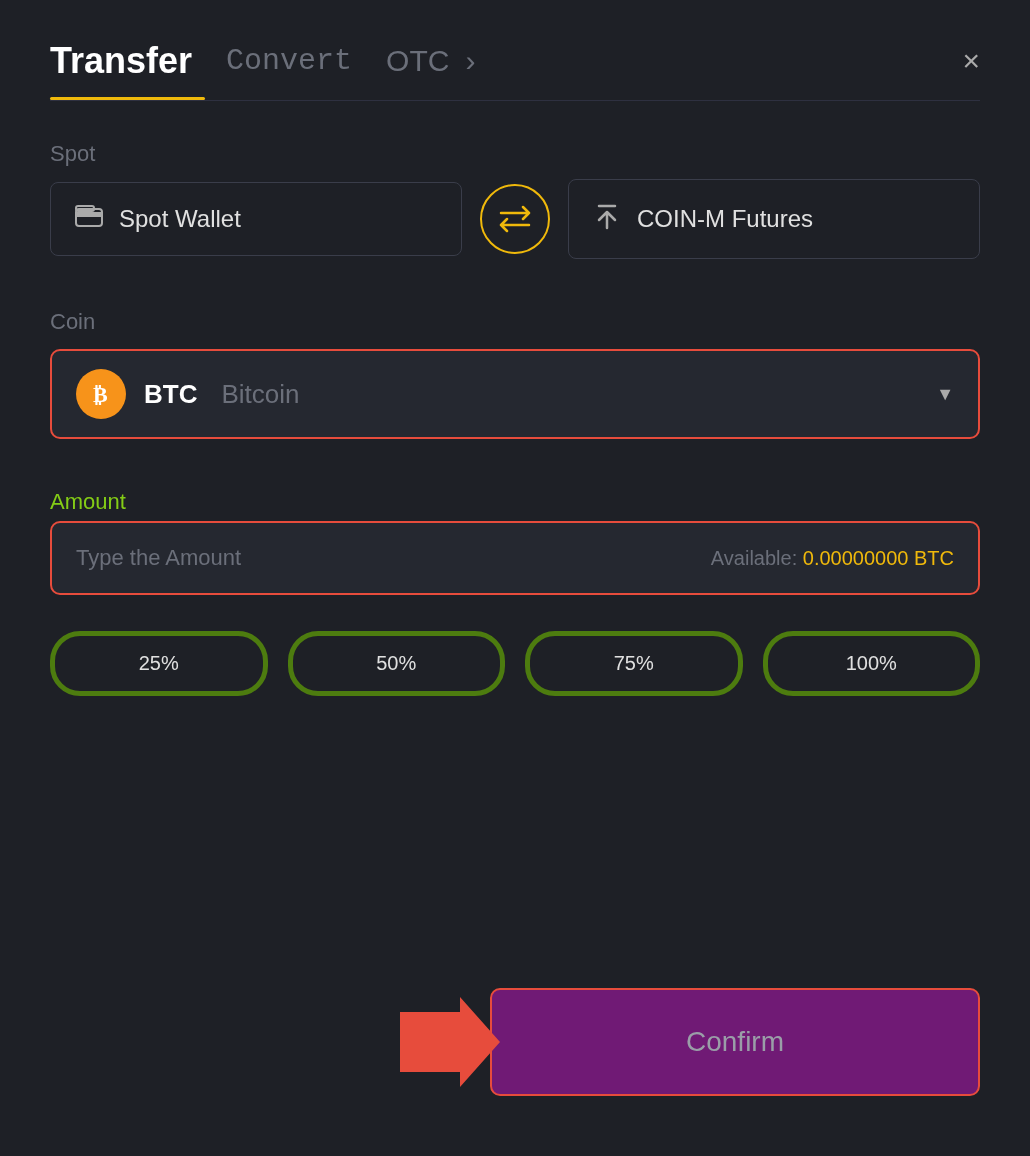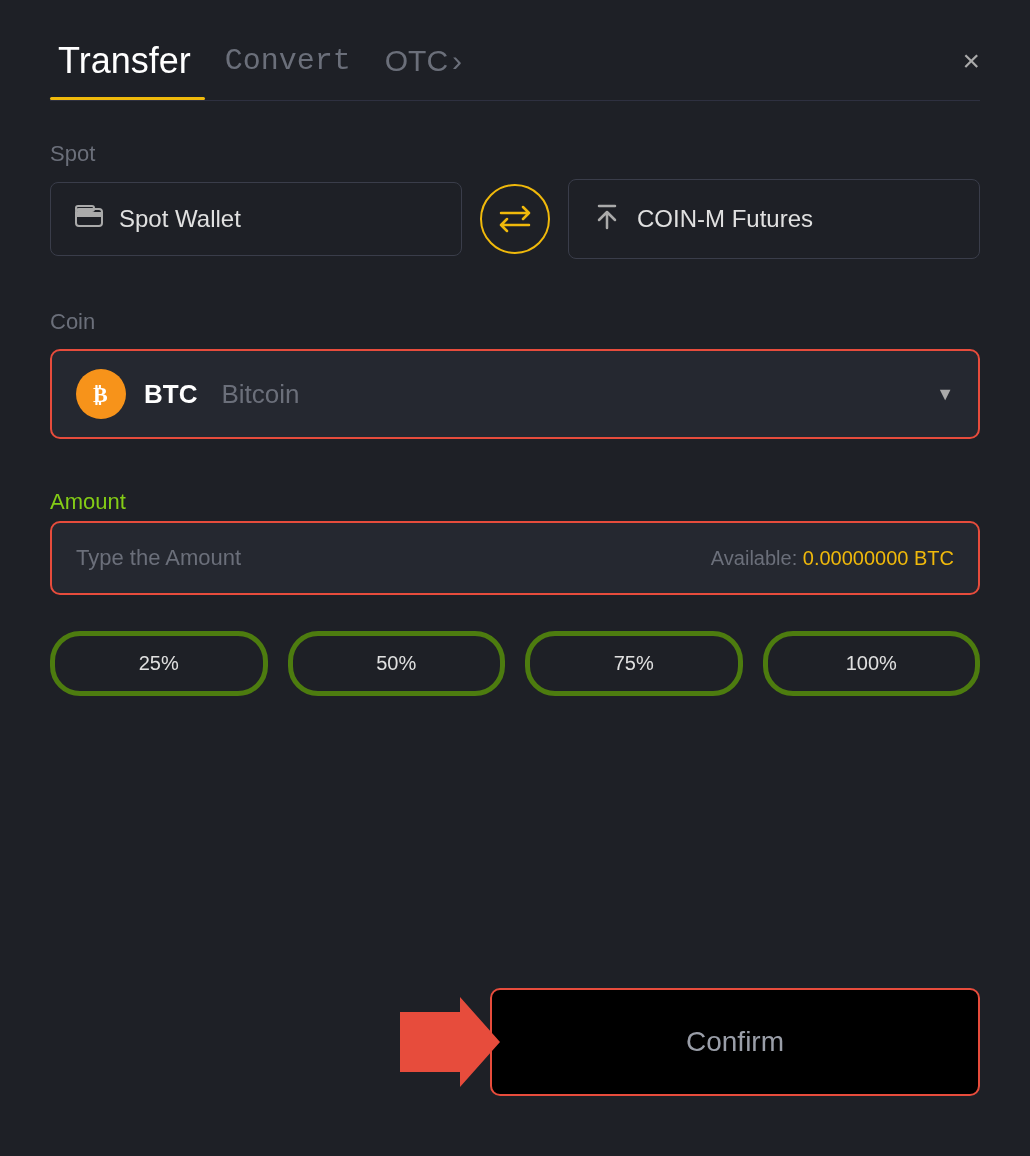--- a/index.html
+++ b/index.html
@@ -26,40 +26,39 @@
     
     .header {
       display: flex;
       align-items: center;
       gap: 30px;
       margin-bottom: 0;
     }
 
     .header-title {
       font-size: 36px;
-      font-weight: 400;
+      font-weight: 700;
       color: #ffffff;
-      margin-left: 8px;
     }
 
     .header-tab {
       font-size: 30px;
       color: #6b6f7a;
       cursor: pointer;
       padding: 0 4px;
       font-family: Liberation Mono, monospace;
     }
 
     .header-otc {
       font-size: 30px;
       color: #6b6f7a;
       cursor: pointer;
       display: flex;
       align-items: center;
-      gap: 4px;
+      gap: 16px;
     }
 
     .close-btn {
       margin-left: auto;
       font-size: 30px;
       color: #aaaaaa;
       cursor: pointer;
       background: none;
       border: none;
       line-height: 1;
@@ -274,21 +273,21 @@
       align-items: center;
       margin-right: -20px;
       z-index: 1;
     }
 
     .confirm-btn {
       flex: 1;
       max-width: 490px;
       border: 2.5px solid #e74c3c;
       border-radius: 10px;
-      background: #000000;
+      background: #701a75;
       color: #9a9ea8;
       font-size: 28px;
       padding: 36px 0;
       cursor: pointer;
       text-align: center;
     }
 
     
     .arrow-svg {
       margin-right: 10px;

